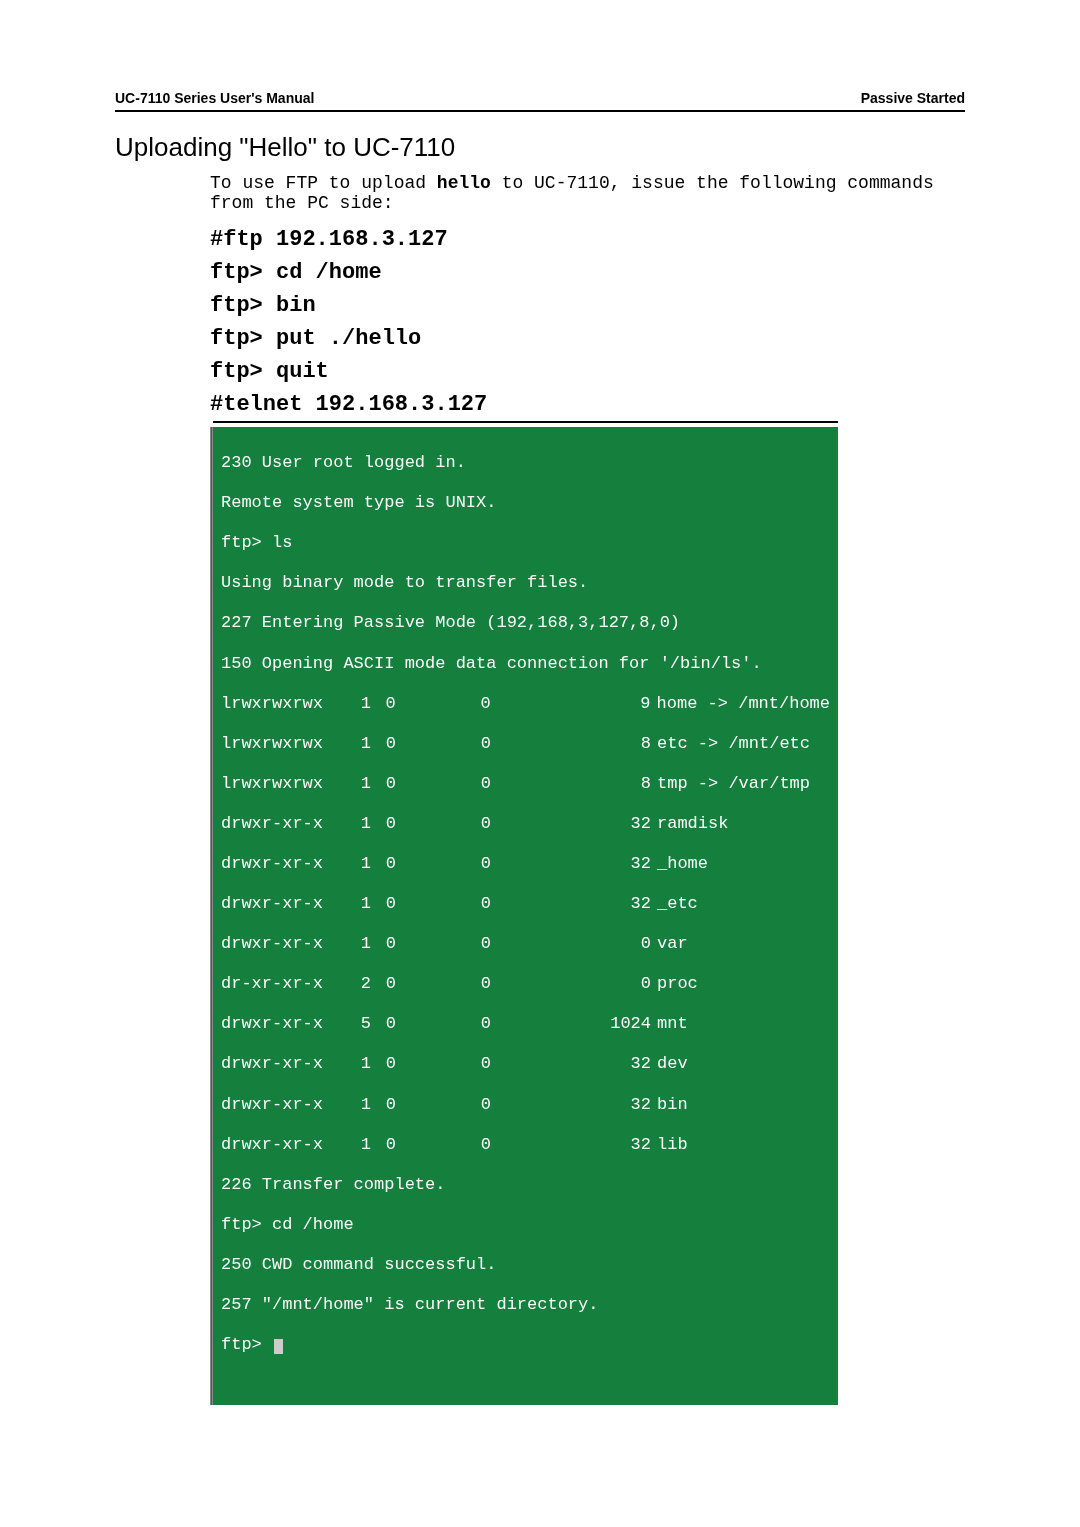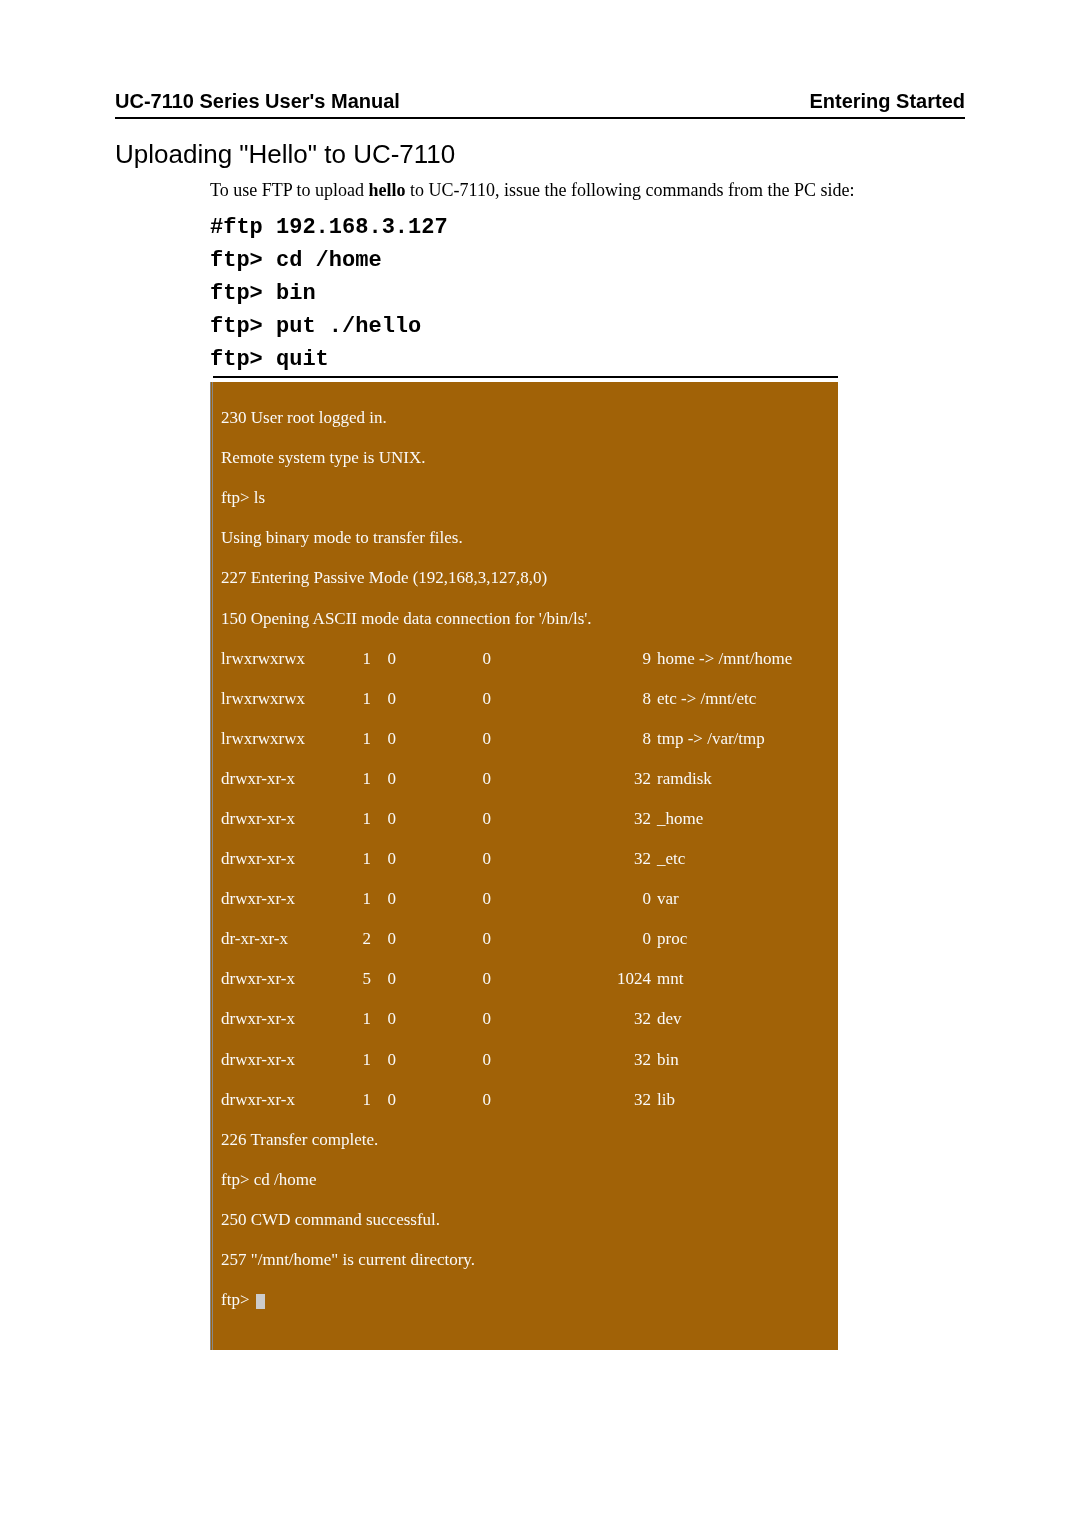--- a/index.html
+++ b/index.html
@@ -11,50 +11,51 @@
     width: 1080px;
   }
   .page {
     padding: 90px 115px 50px 115px;
   }
   .header-row {
     display: flex;
     justify-content: space-between;
     font-family: Arial, Helvetica, sans-serif;
     font-weight: bold;
-    font-size: 20px;
+    font-size: 14px;
     border-bottom: 2px solid #000;
     padding-bottom: 4px;
     margin-bottom: 20px;
   }
   .section-title {
     font-family: Arial, Helvetica, sans-serif;
     font-size: 26px;
     margin: 18px 0 10px 0;
   }
   .body-indent {
     margin-left: 95px;
   }
   .intro-line {
     font-size: 18px;
     margin: 8px 0 14px 0;
+    font-family: Liberation Mono, monospace;
   }
   .cmd {
     font-family: "Courier New", Courier, monospace;
     font-weight: bold;
     font-size: 22px;
     margin: 8px 0;
   }
   .terminal {
-    background: #a16207;
+    background: #15803d;
     color: #fafafa;
-    font-family: Liberation Serif, serif;
+    font-family: Liberation Mono, monospace;
     font-size: 17px;
     line-height: 1.18;
-    padding: 6px 8px 0 8px;
+    padding: 6px 8px 10px 8px;
     white-space: pre;
     width: 628px;
     margin-top: 10px;
     position: relative;
     box-sizing: border-box;
     border-left: 3px double #888;
   }
   .terminal::before {
     content: "";
     position: absolute;
@@ -80,35 +81,36 @@
     margin-left: 2px;
   }
 </style>
 </head>
 <body>
 
 <div class="page">
 
   <div class="header-row">
     <span>UC-7110 Series User's Manual</span>
-    <span>Entering Started</span>
+    <span>Passive Started</span>
   </div>
 
   <div class="section-title">Uploading "Hello" to UC-7110</div>
 
   <div class="body-indent">
     <div class="intro-line">
       <span>To use FTP to upload </span><b>hello</b><span> to UC-7110, issue the following commands from the PC side:</span>
     </div>
 
     <div class="cmd">#ftp 192.168.3.127</div>
     <div class="cmd">ftp&gt; cd /home</div>
     <div class="cmd">ftp&gt; bin</div>
     <div class="cmd">ftp&gt; put ./hello</div>
     <div class="cmd">ftp&gt; quit</div>
+    <div class="cmd">#telnet 192.168.3.127</div>
 
     <div class="terminal">
 <div>230 User root logged in.</div>
 <div>Remote system type is UNIX.</div>
 <div>ftp&gt; ls</div>
 <div>Using binary mode to transfer files.</div>
 <div>227 Entering Passive Mode (192,168,3,127,8,0)</div>
 <div>150 Opening ASCII mode data connection for '/bin/ls'.</div>
 <div class="term-row"><span class="c-perm">lrwxrwxrwx</span><span class="c-link">1</span><span class="c-own">0</span><span class="c-grp">0</span><span class="c-size">9</span><span class="c-name">home -&gt; /mnt/home</span></div>
 <div class="term-row"><span class="c-perm">lrwxrwxrwx</span><span class="c-link">1</span><span class="c-own">0</span><span class="c-grp">0</span><span class="c-size">8</span><span class="c-name">etc -&gt; /mnt/etc</span></div>

